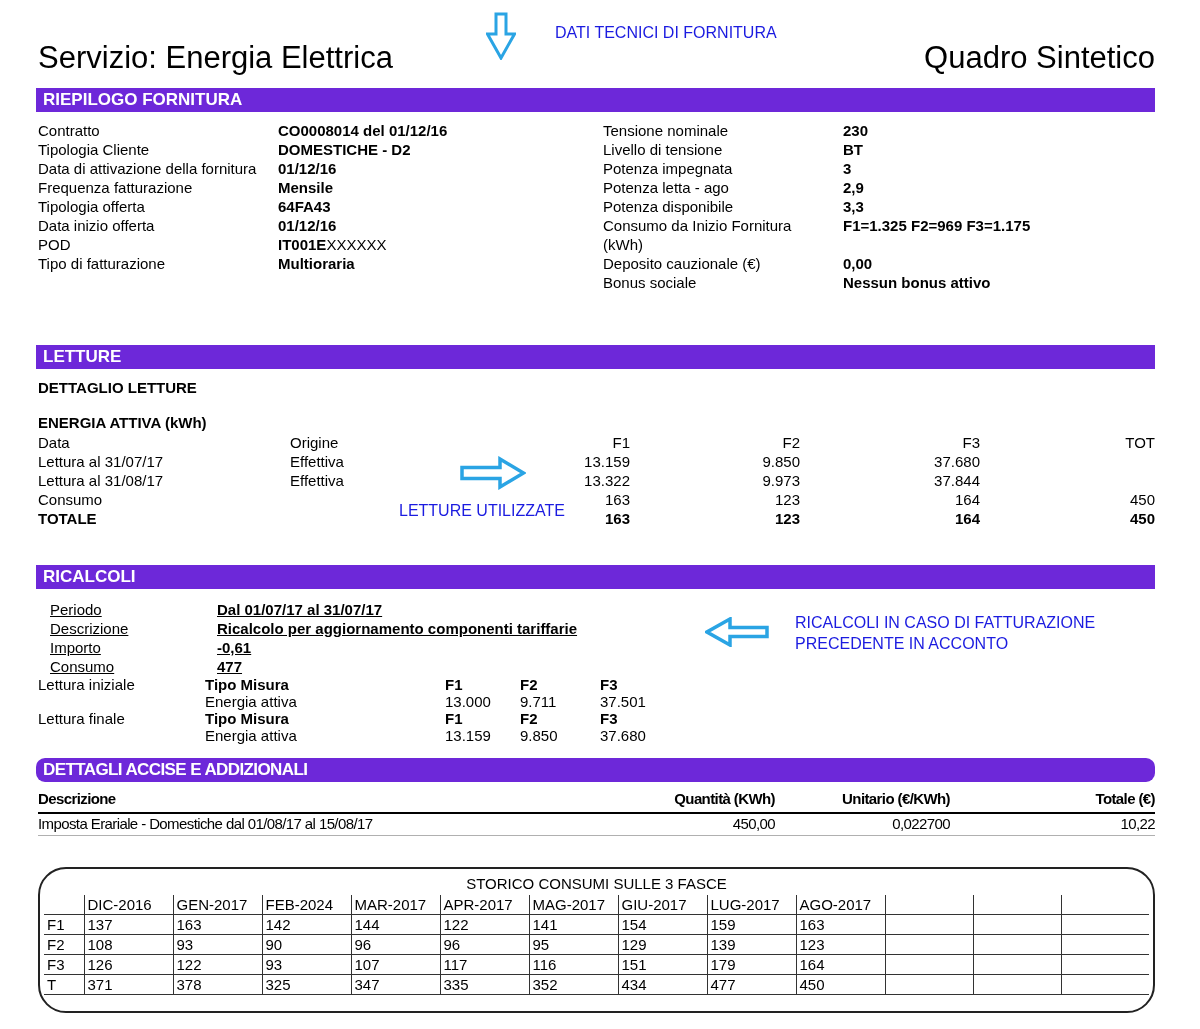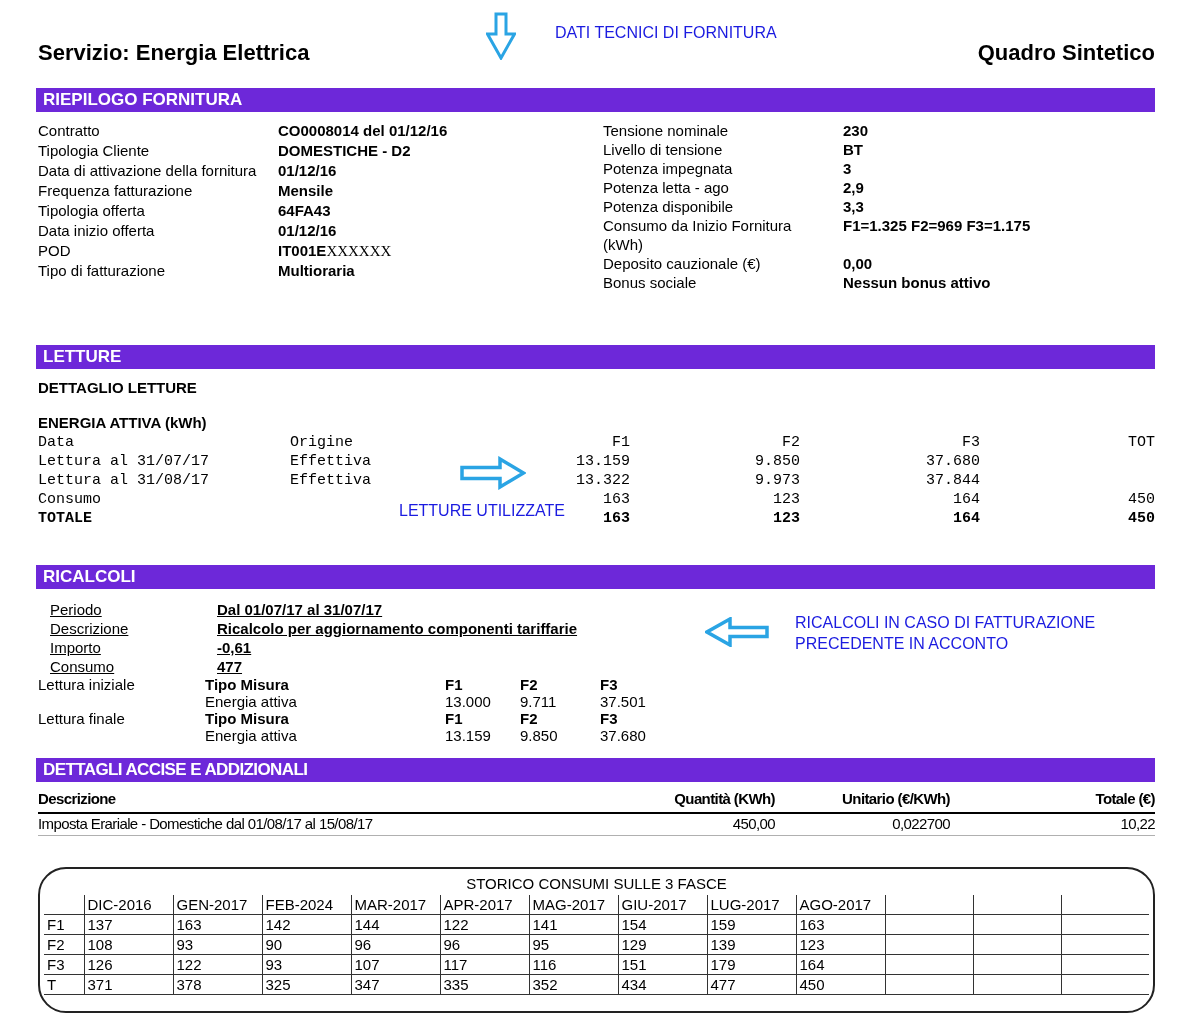--- a/index.html
+++ b/index.html
@@ -4,41 +4,41 @@
 <style>
   html,body { margin:0; padding:0; background:#fff; }
   .page {
     position:relative; width:1200px; height:1029px; background:#fff;
     font-family:"Liberation Sans","DejaVu Sans",sans-serif;
     font-size:15px; color:#000; overflow:hidden;
   }
   .abs { position:absolute; }
 
   
-  .page-title { font-size:22px; font-weight:bold; white-space:nowrap; }
+  .page-title { font-size:31px; font-weight:normal; white-space:nowrap; }
   .section-bar {
     left:36px; width:1119px; height:24px; background:#6d28d9;
     color:#fff; font-weight:bold; font-size:17px; line-height:24px;
     padding-left:7px; box-sizing:border-box; white-space:nowrap;
   }
   .cond { letter-spacing:-0.6px; }
 
   
   .note { color:#1b1be0; font-size:16px; white-space:nowrap; }
 
   
   .kv-col { line-height:19px; }
   .kv-row { display:flex; }
   .kv-row .lbl { width:225px; flex:0 0 225px; margin-right:15px; }
   .kv-row .val { font-weight:bold; }
-  .serif { font-family:Liberation Serif, serif; font-weight:normal; }
+  .serif { font-family:Liberation Sans, sans-serif; font-weight:normal; }
 
   
   .lgrid { width:1117px; }
-  .lrow { display:grid; grid-template-columns:252px 150px 190px 170px 180px 175px; line-height:19px;font-family:Liberation Mono, monospace; }
+  .lrow { display:grid; grid-template-columns:252px 150px 190px 170px 180px 175px; line-height:19px; }
   .lrow .num { text-align:right; }
   .lrow.total { font-weight:bold; }
 
   
   .rfields .kv-row .lbl { width:167px; flex:0 0 167px; margin-right:0; }
   .rfields { line-height:19px; }
   .rread { line-height:17px; }
   .rline { display:grid; grid-template-columns:167px 240px 75px 80px 80px; }
   .rline .b { font-weight:bold; }
 
@@ -288,21 +288,21 @@
   <div class="abs" style="left:705px; top:617px;">
     <svg width="64" height="30" viewBox="0 0 64 30">
       <path d="M62 10.5 H25 V2 L2 15 L25 28 V19.5 H62 Z" fill="#ffffff" stroke="#2aa4e4" stroke-width="3.5" stroke-linejoin="miter"></path>
     </svg>
   </div>
   <div class="abs note" style="left:795px; top:612px; line-height:21px;">
     <div>RICALCOLI IN CASO DI FATTURAZIONE</div>
     <div>PRECEDENTE IN ACCONTO</div>
   </div>
 
-  <div class="abs section-bar cond" style="top:758px;">DETTAGLI ACCISE E ADDIZIONALI</div>
+  <div class="abs section-bar cond" style="top:758px;border-radius:9px;">DETTAGLI ACCISE E ADDIZIONALI</div>
 
   <div class="abs agrid cond" style="left:38px; top:789px;">
     <div class="arow head">
       <span>Descrizione</span>
       <span class="num">Quantità (KWh)</span>
       <span class="num">Unitario (€/KWh)</span>
       <span class="num">Totale (€)</span>
     </div>
     <div class="arow data">
       <span>Imposta Erariale - Domestiche dal 01/08/17 al 15/08/17</span>

